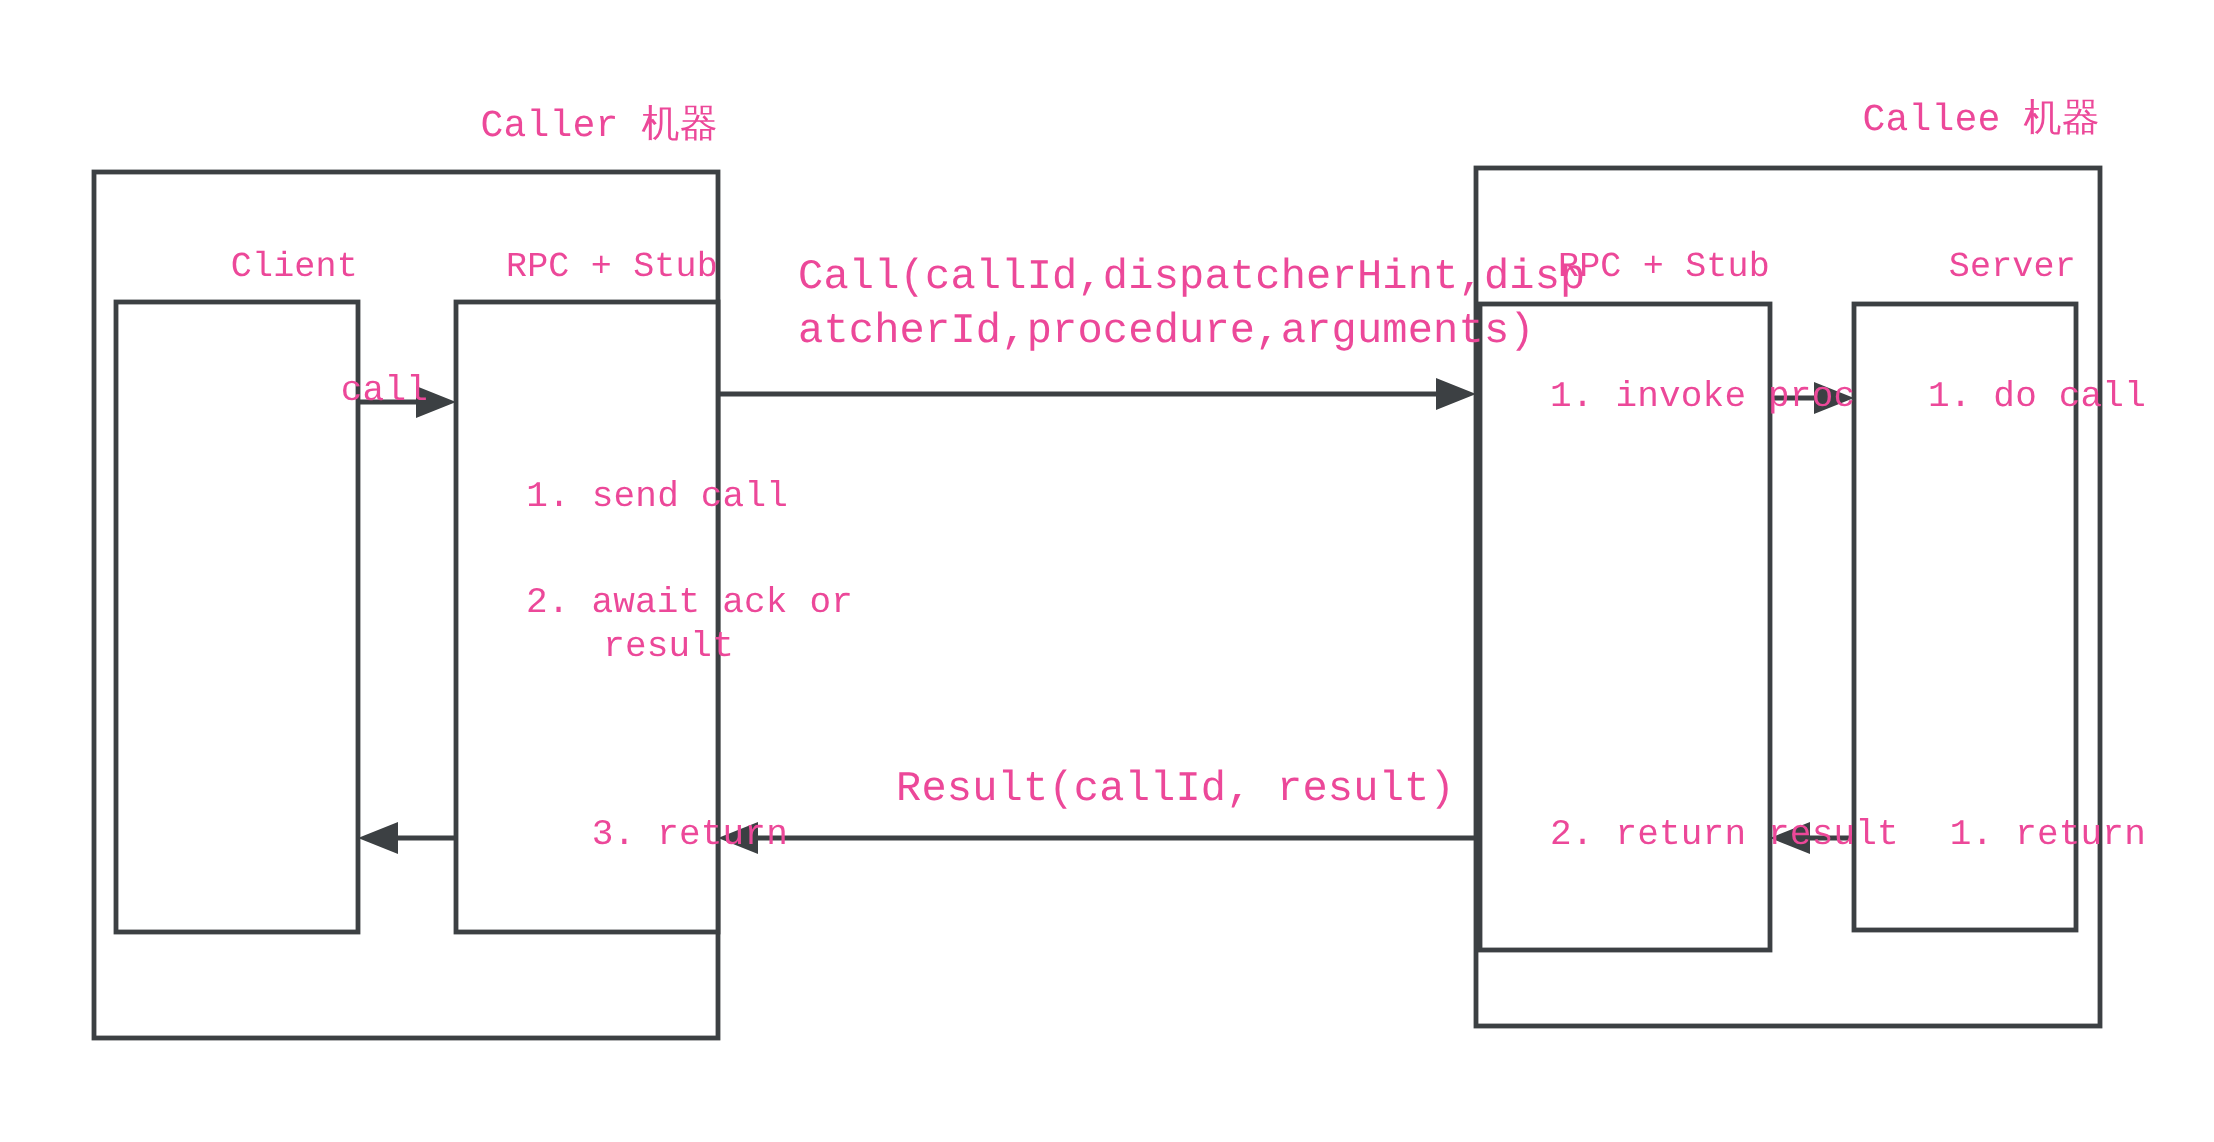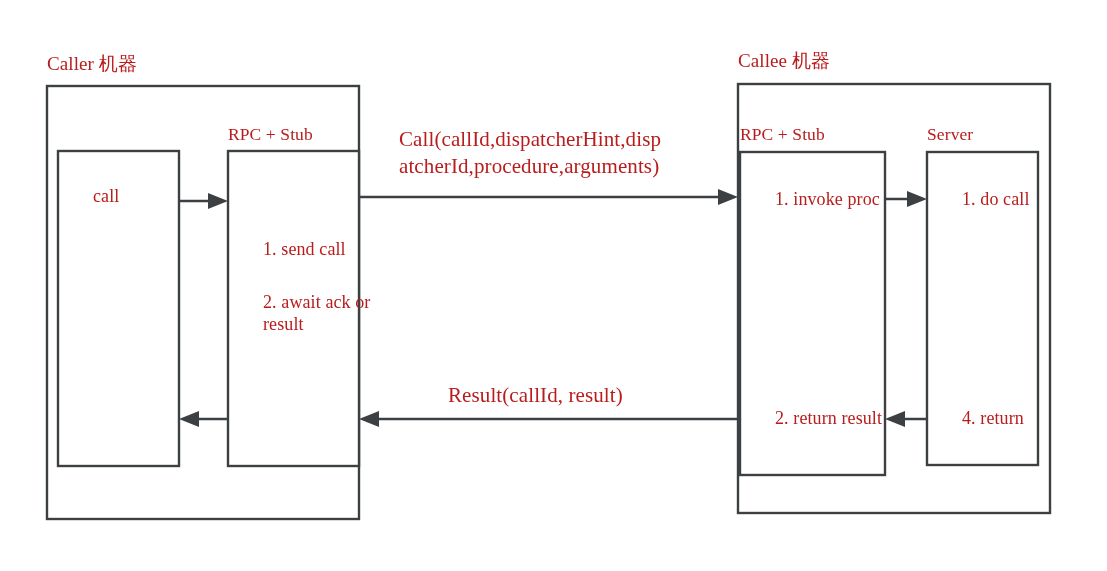--- a/index.html
+++ b/index.html
@@ -37,24 +37,24 @@
     stroke: #3c4043;
     stroke-width: 2.4;
     fill: none;
   }
   .arrow-head {
     fill: #3c4043;
     stroke: none;
   }
   .lbl {
     position: absolute;
-    color: #b91c1c;
-    font-family: Liberation Serif, serif;
+    color: #ec4899;
+    font-family: Liberation Mono, monospace;
     white-space: pre;
-    text-align: left;
+    text-align: right;
     line-height: 1.22;
     letter-spacing: 0.1px;
   }
   .lbl-machine-title {
     font-size: 19px;
   }
   .lbl-section {
     font-size: 17.5px;
   }
   .lbl-step {
@@ -100,32 +100,34 @@
     <line class="conn-line" x1="738" y1="419" x2="368" y2="419"></line>
     <polygon class="arrow-head" points="359,419 379,411 379,427"></polygon>
 
     <line class="conn-line" x1="228" y1="419" x2="188" y2="419"></line>
     <polygon class="arrow-head" points="179,419 199,411 199,427"></polygon>
   </svg>
 
   <div class="lbl lbl-machine-title" style="left:47px; top:52px; width:312px;">Caller 机器</div>
   <div class="lbl lbl-machine-title" style="left:738px; top:49px; width:312px;">Callee 机器</div>
 
+  <div class="lbl lbl-section" style="left:58px; top:124px; width:121px;">Client</div>
   <div class="lbl lbl-section" style="left:228px; top:124px; width:131px;">RPC + Stub</div>
 
   <div class="lbl lbl-step" style="left:58px; top:186px; width:121px;">call</div>
   <div class="lbl lbl-step" style="left:228px; top:191px; width:131px;margin-top:48px;">1. send call</div>
   <div class="lbl lbl-step" style="left:228px; top:292px; width:104px;">2. await ack or
 result</div>
+  <div class="lbl lbl-step" style="left:228px; top:408px; width:131px;">3. return</div>
 
   <div class="lbl lbl-section" style="left:740px; top:124px; width:145px;">RPC + Stub</div>
   <div class="lbl lbl-section" style="left:927px; top:124px; width:111px;">Server</div>
 
   <div class="lbl lbl-step" style="left:740px; top:189px; width:145px;">1. invoke proc</div>
   <div class="lbl lbl-step" style="left:740px; top:408px; width:145px;">2. return result</div>
   <div class="lbl lbl-step" style="left:927px; top:189px; width:111px;">1. do call</div>
-  <div class="lbl lbl-step" style="left:927px; top:408px; width:111px;">4. return</div>
+  <div class="lbl lbl-step" style="left:927px; top:408px; width:111px;">1. return</div>
 
   <div class="lbl lbl-msg" style="left:399px; top:126px; width:300px;">Call(callId,dispatcherHint,disp
 atcherId,procedure,arguments)</div>
   <div class="lbl lbl-msg" style="left:448px; top:382px; width:210px;">Result(callId, result)</div>
 
 </div>
 
 </body></html>

